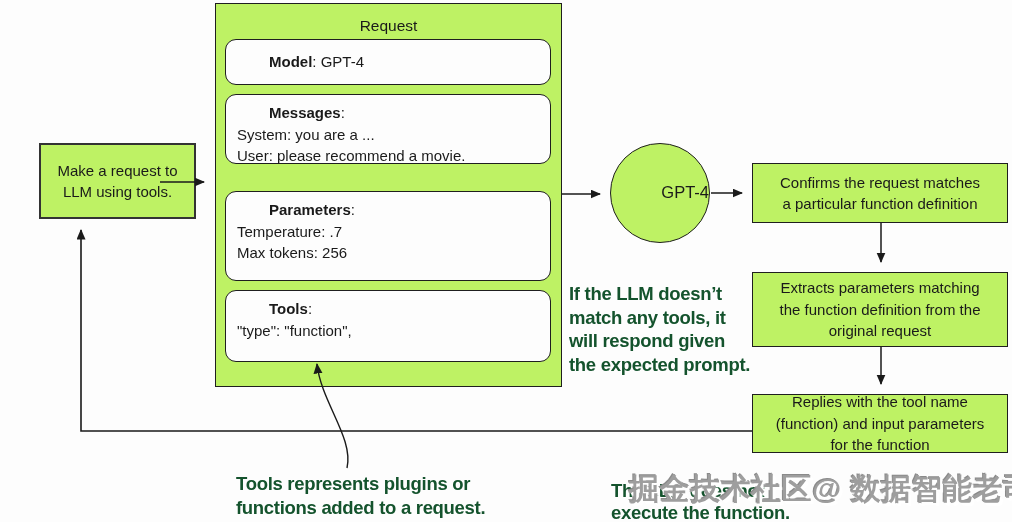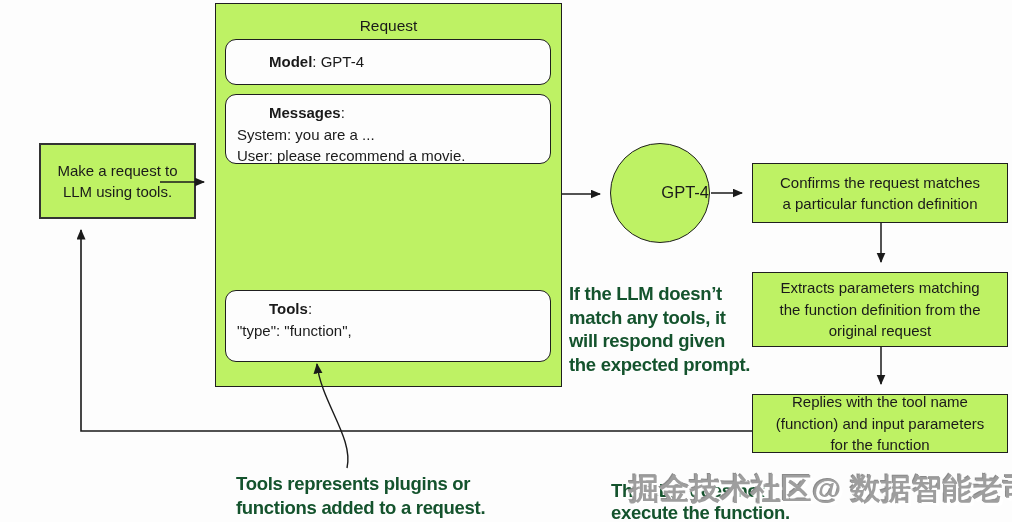--- a/index.html
+++ b/index.html
@@ -145,20 +145,25 @@
     <div class="section sec-model">
       <span class="b">Model</span><span>: GPT-4</span>
     </div>
 
     <div class="section sec-messages">
       <span class="b">Messages</span><span>:</span>
       <div class="pre">System: you are a ...
 User: please recommend a movie.</div>
     </div>
 
+    <div class="section sec-params">
+      <span class="b">Parameters</span><span>:</span>
+      <div class="pre">Temperature: .7
+Max tokens: 256</div>
+    </div>
 
     <div class="section sec-tools">
       <span class="b">Tools</span><span>:</span>
       <div class="pre">"type": "function",</div>
     </div>
   </div>
 
   <div class="dbox llm-circle center-flex">
     <span>GPT-4</span>
   </div>

